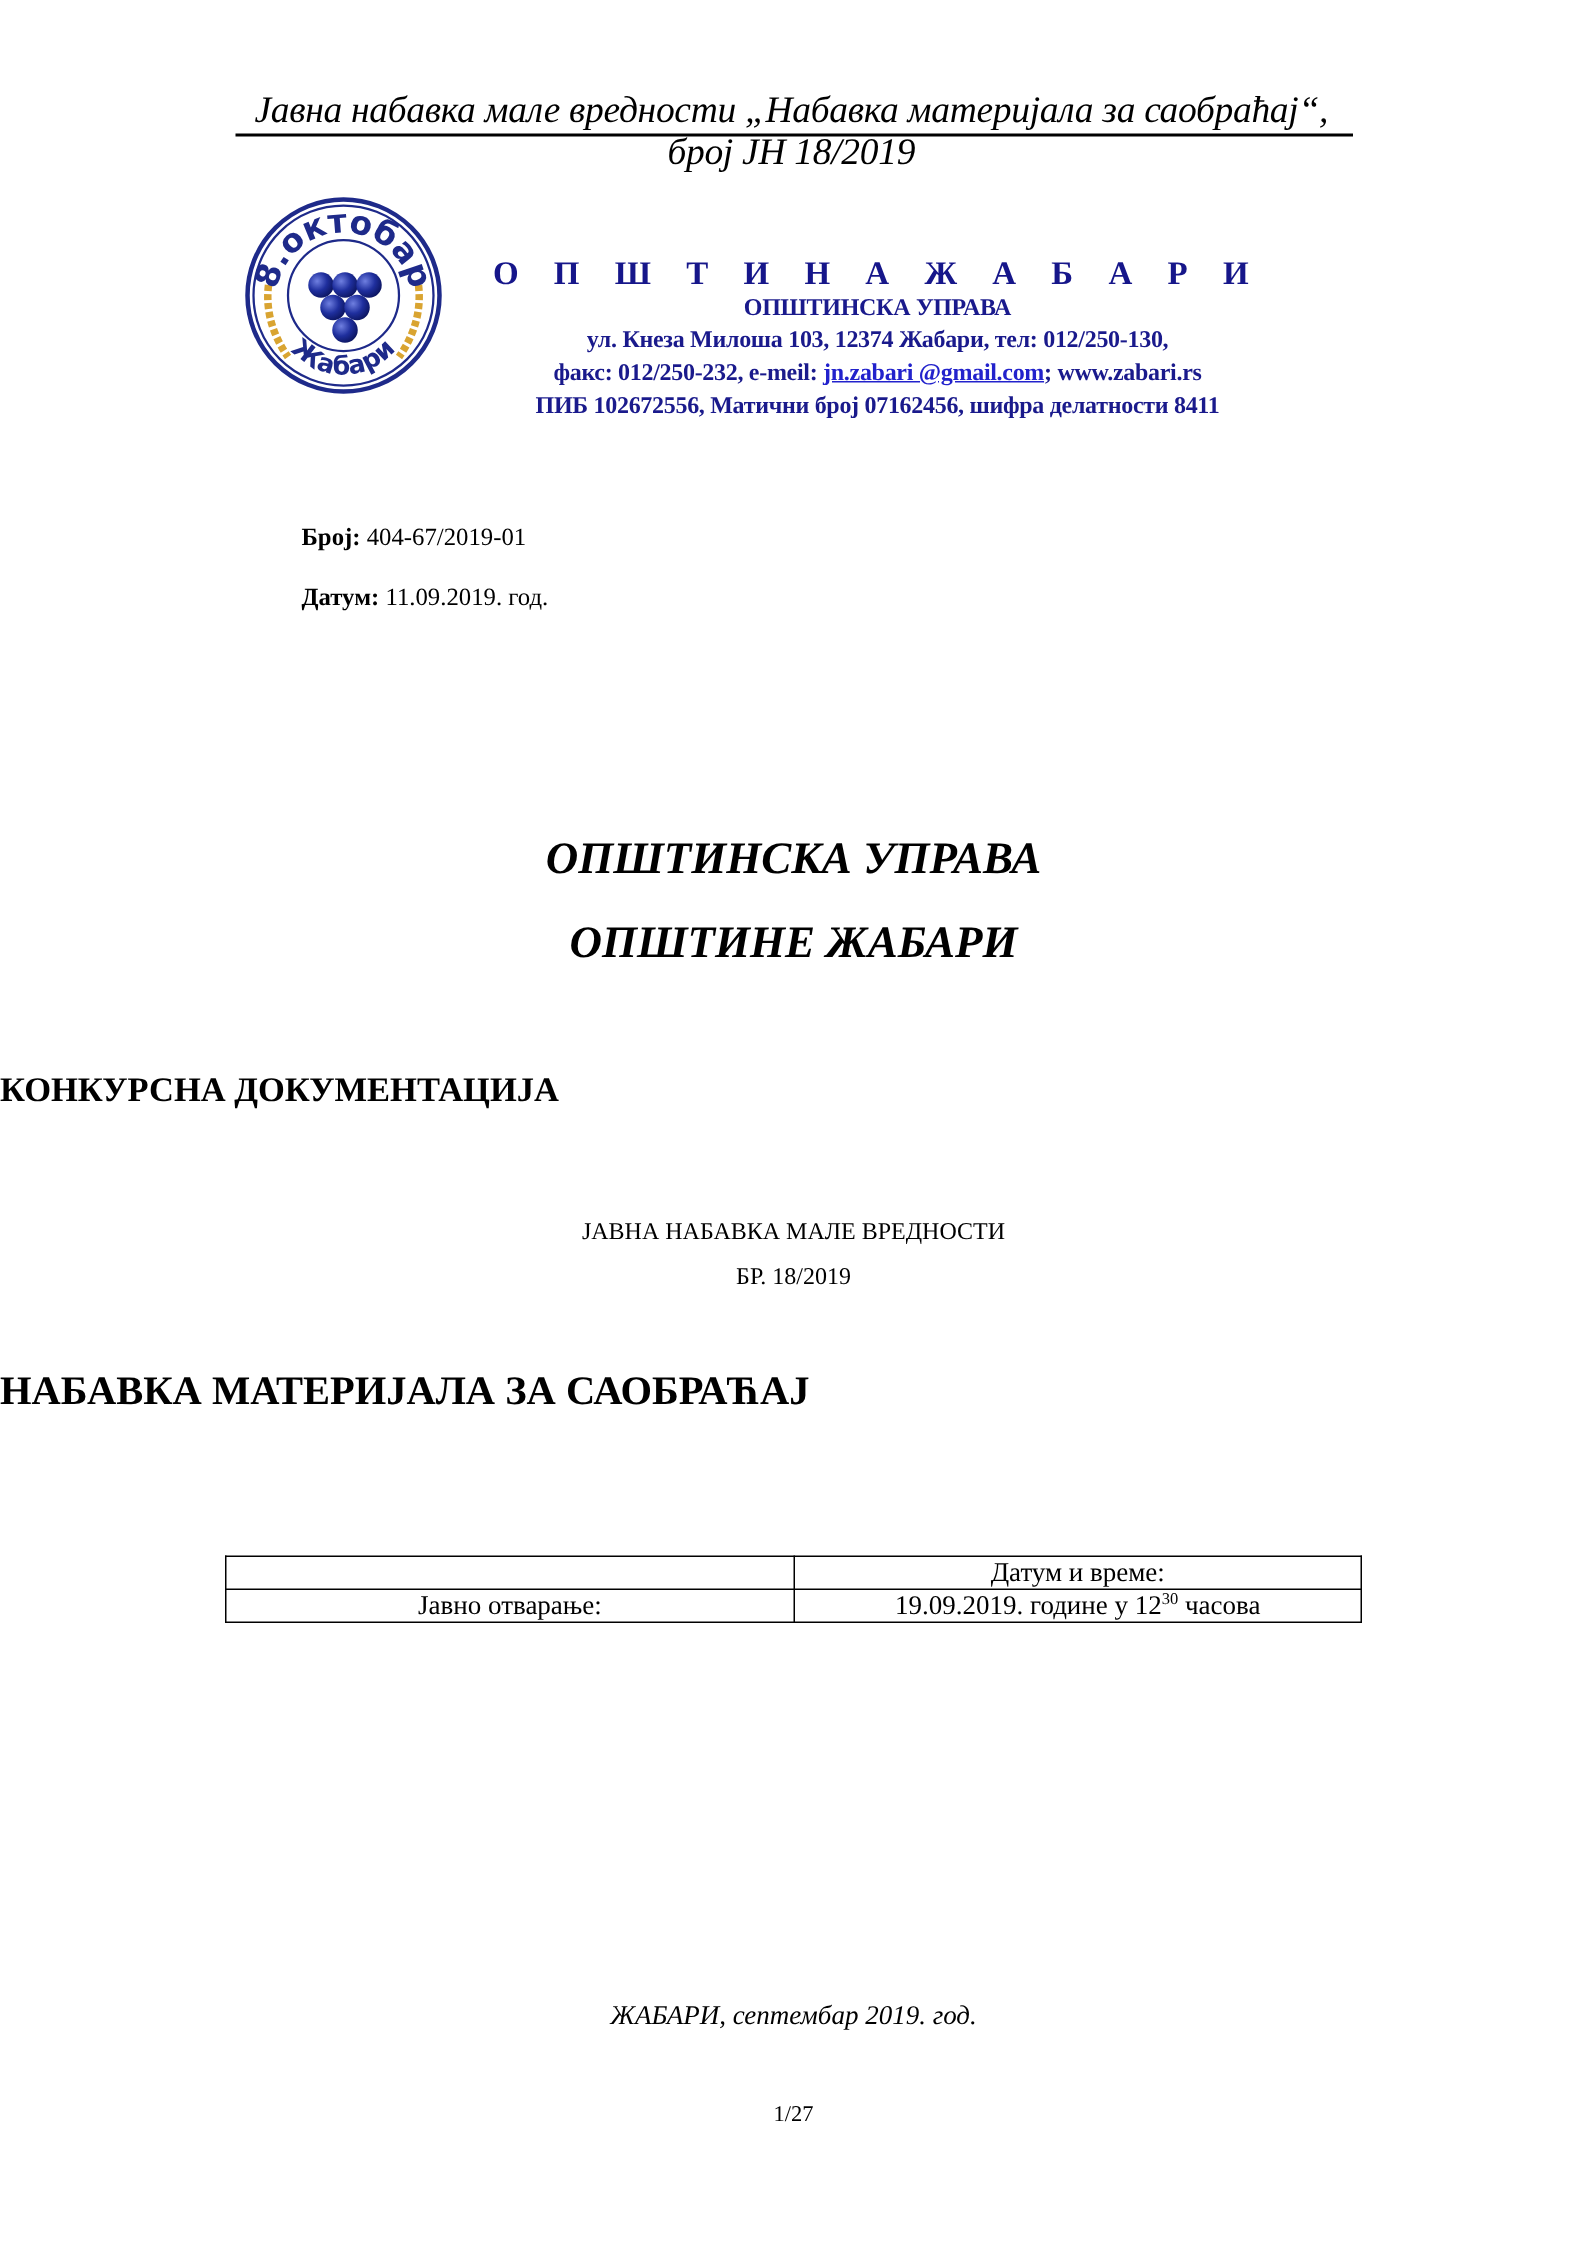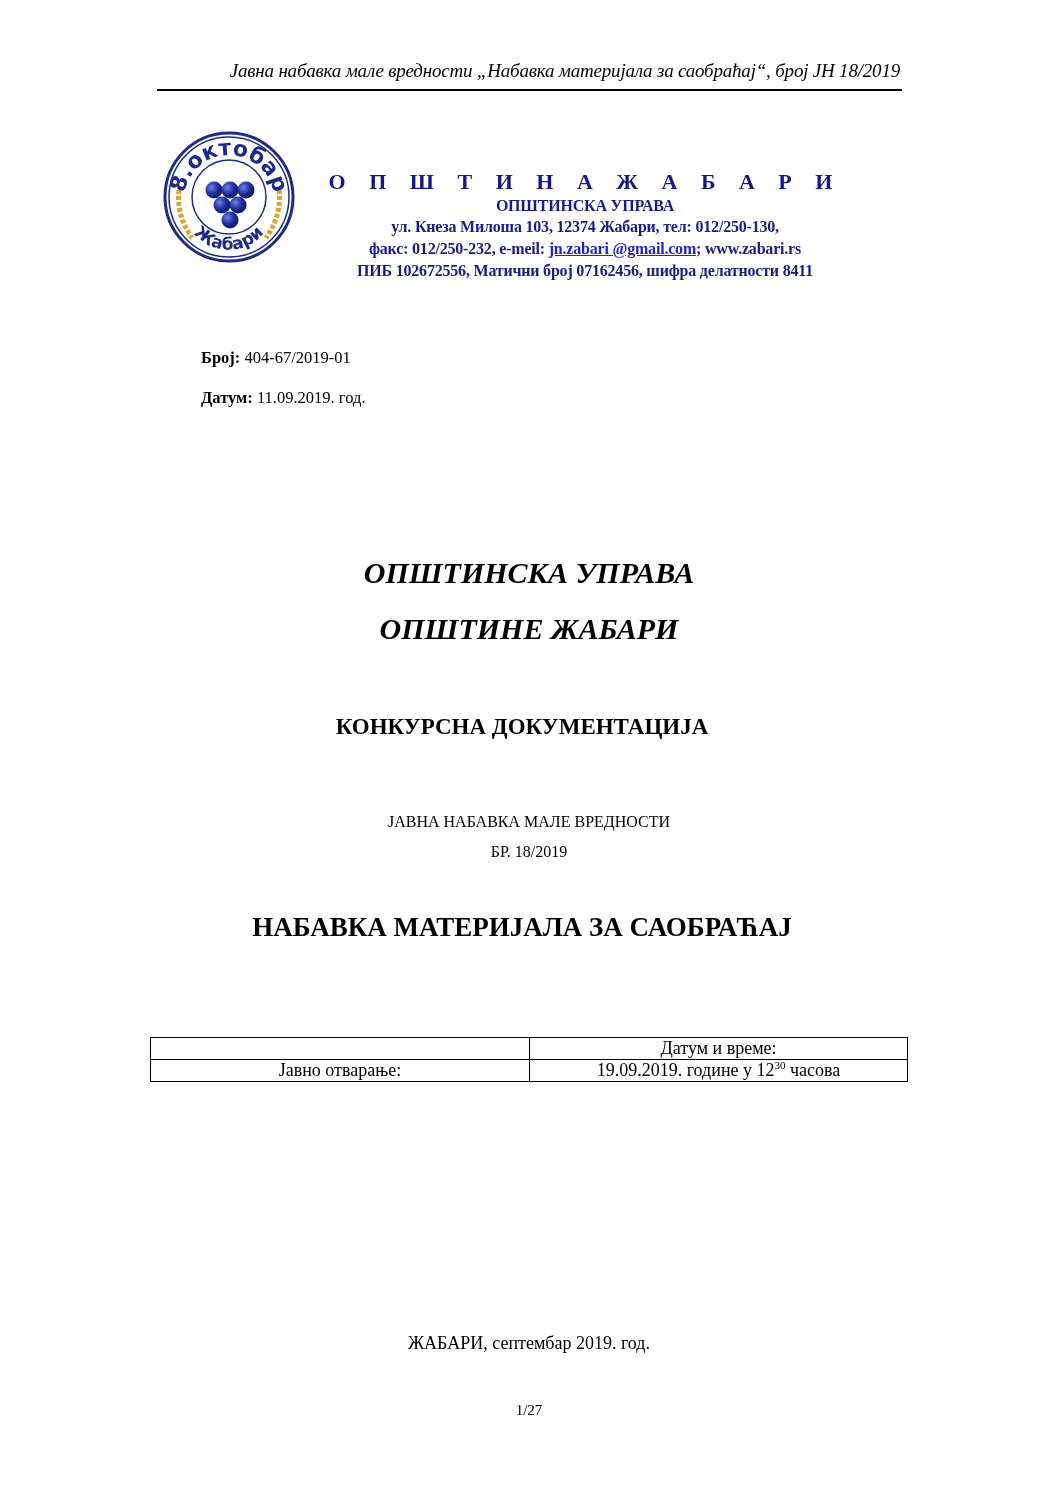--- a/index.html
+++ b/index.html
@@ -1,44 +1,44 @@
 <!DOCTYPE html>
 <html><head>
 <meta charset="utf-8">
 <style>
   html, body { margin: 0; padding: 0; background: #ffffff; }
   body { width: 1058px; height: 1497px; position: relative; overflow: hidden;
          font-family: "Liberation Serif", "DejaVu Serif", serif; color: #000; }
   .abs { position: absolute; }
-  .running-header { left: 155px; top: 60px; width: 745px; text-align: right;
-        font-style: italic; font-size: 19px; letter-spacing: -0.2px; }
+  .running-header { left: 155px; top: 60px; width: 745px; text-align: center;
+        font-style: italic; font-size: 25px; letter-spacing: -0.2px; }
   .header-rule { left: 157px; top: 89px; width: 745px; height: 0; border-top: 2px solid #000; }
 
   .logo { left: 162px; top: 130px; width: 134px; height: 134px; }
 
   .org { left: 290px; top: 168px; width: 590px; text-align: center; color: #1a1a8c; font-weight: bold; }
   .org-name { font-size: 22px; letter-spacing: 9px; line-height: 28px; color: #16168a; }
   .org-sub { font-size: 16px; line-height: 20px; letter-spacing: -0.2px; }
   .org-line { font-size: 16px; line-height: 22px; letter-spacing: -0.2px; }
   .org-line a { color: #2222cc; text-decoration: underline; }
 
   .meta { left: 201px; font-size: 16.5px; margin-top: 23px; }
   .meta b { font-weight: bold; }
 
   .title-it { left: 0; width: 1058px; text-align: center; font-style: italic; font-weight: bold; font-size: 30px; }
-  .title-b { left: 0; width: 1044px; text-align: center; font-weight: bold; }
+  .title-b { left: 0; width: 1044px; font-weight: bold; }
   .title-n { left: 0; width: 1058px; text-align: center; font-size: 16px; }
 
   table.deadlines { position: absolute; left: 150px; top: 1037px; width: 758px;
         border-collapse: collapse; font-size: 18px; border-radius: 12px; }
   table.deadlines td { border: 1.5px solid #000; text-align: center; height: 21px; padding: 0; line-height: 21px; }
   table.deadlines td.c1 { width: 378px; }
   sup { font-size: 11px; line-height: 0; vertical-align: 7px; }
 
-  .place { left: 0; width: 1058px; text-align: center; font-size: 18px; top: 1333px; }
+  .place { left: 0; width: 1058px; text-align: center; font-size: 18px; top: 1333px; font-style: italic; }
   .pageno { left: 0; width: 1058px; text-align: center; font-size: 15px; top: 1402px; }
 </style>
 </head>
 <body>
 
 <div class="abs running-header">Јавна набавка мале вредности „Набавка материјала за саобраћај“, број ЈН 18/2019</div>
 <div class="abs header-rule"></div>
 
 <div class="abs logo">
   <svg width="134" height="134" viewBox="0 0 134 134">

